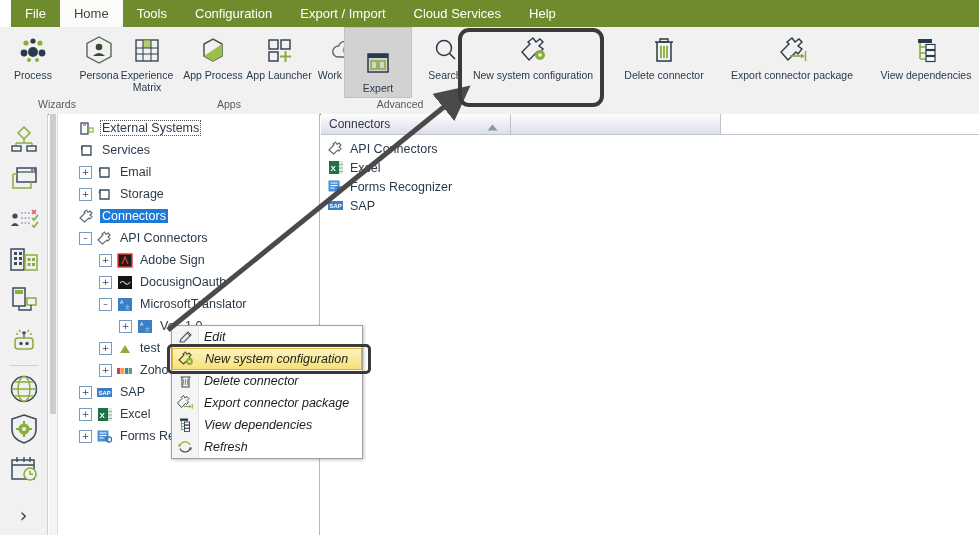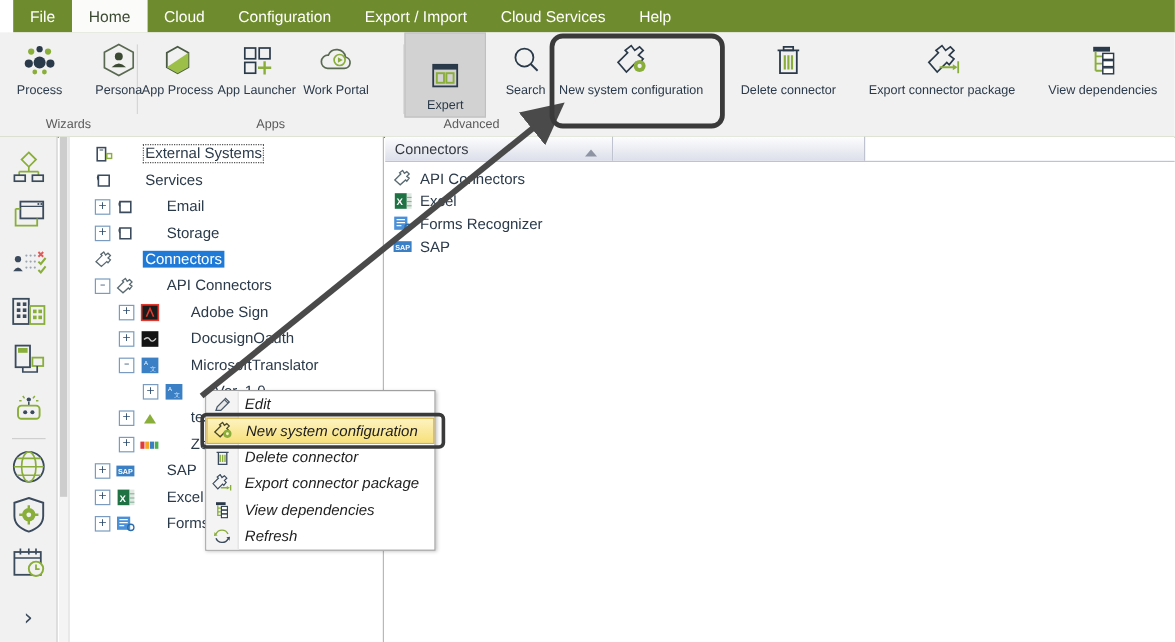--- a/index.html
+++ b/index.html
@@ -74,21 +74,21 @@
     font-size:12.5px;white-space:nowrap;cursor:default;
   }
   .tnode .exp{
     width:11px;height:11px;border:1px solid #7a9bbf;background:#fff;
     display:inline-flex;align-items:center;justify-content:center;
     font-size:9px;line-height:9px;color:#2b4a6b;margin-right:4px;flex:none;
     font-family:"DejaVu Sans", sans-serif;
   }
   .tnode .expblank{width:11px;margin-right:4px;flex:none;}
   .tnode .ticon{width:17px;height:16px;margin-right:5px;flex:none;display:flex;align-items:center;justify-content:center;}
-  .tnode .tlabel{padding:0 2px;margin-left:19px;}
+  .tnode .tlabel{padding:0 2px;}
   .tnode .tlabel.selected{background:#1e7ad6;color:#ffffff;}
   .tnode .tlabel.focus{border:1px dotted #555;padding:0 1px;}
   
   #listpanel{position:absolute;left:321px;top:114px;width:658px;height:421px;background:#ffffff;}
   #list-header{display:flex;height:20px;border-bottom:1px solid #bfc3cf;}
   .lh-cell{
     background:linear-gradient(#fdfdfe,#dcdfea);
     border-right:1px solid #bfc3cf;
     display:flex;align-items:center;padding:0 8px;font-size:12px;color:#33373f;
     box-sizing:border-box;position:relative;
@@ -121,21 +121,21 @@
 <body>
 
 <div id="menubar">
   <div class="menu-item">
       <span>File</span>
     </div>
   <div class="menu-item active">
       <span>Home</span>
     </div>
   <div class="menu-item">
-      <span>Cloud</span>
+      <span>Tools</span>
     </div>
   <div class="menu-item">
       <span>Configuration</span>
     </div>
   <div class="menu-item">
       <span>Export / Import</span>
     </div>
   <div class="menu-item">
       <span>Cloud Services</span>
     </div>
@@ -174,20 +174,30 @@
         <span class="lbl">Persona</span>
       </div>
     </div>
     <div class="rgroup-label">Wizards</div>
   </div>
 
   <div class="rgroup-sep"></div>
 
   <div class="rgroup" style="width:230px">
     <div class="rgroup-items">
+      <div class="rbtn">
+        <span class="ico">
+          <svg width="30" height="30" viewBox="0 0 30 30">
+            <rect x="4" y="5" width="22" height="21" fill="none" stroke="#2b3a4a" stroke-width="1.3"></rect>
+            <rect x="11" y="5" width="8" height="8" fill="#9cbf4a" opacity=".75"></rect>
+            <path d="M11 5 v21 M19 5 v21 M4 13 h22 M4 19 h22" stroke="#2b3a4a" stroke-width="1"></path>
+          </svg>
+        </span>
+        <span class="lbl two">Experience Matrix</span>
+      </div>
       <div class="rbtn">
         <span class="ico">
           <svg width="30" height="30" viewBox="0 0 30 30">
             <path d="M6 9 L15 4 L24 9 V21 L15 26 L6 21 Z" fill="none" stroke="#4a5a44" stroke-width="1.5"></path>
             <path d="M6 21 L24 9 V21 L15 26 L6 21 Z" fill="#9cbf4a"></path>
           </svg>
         </span>
         <span class="lbl">App Process</span>
       </div>
       <div class="rbtn">

